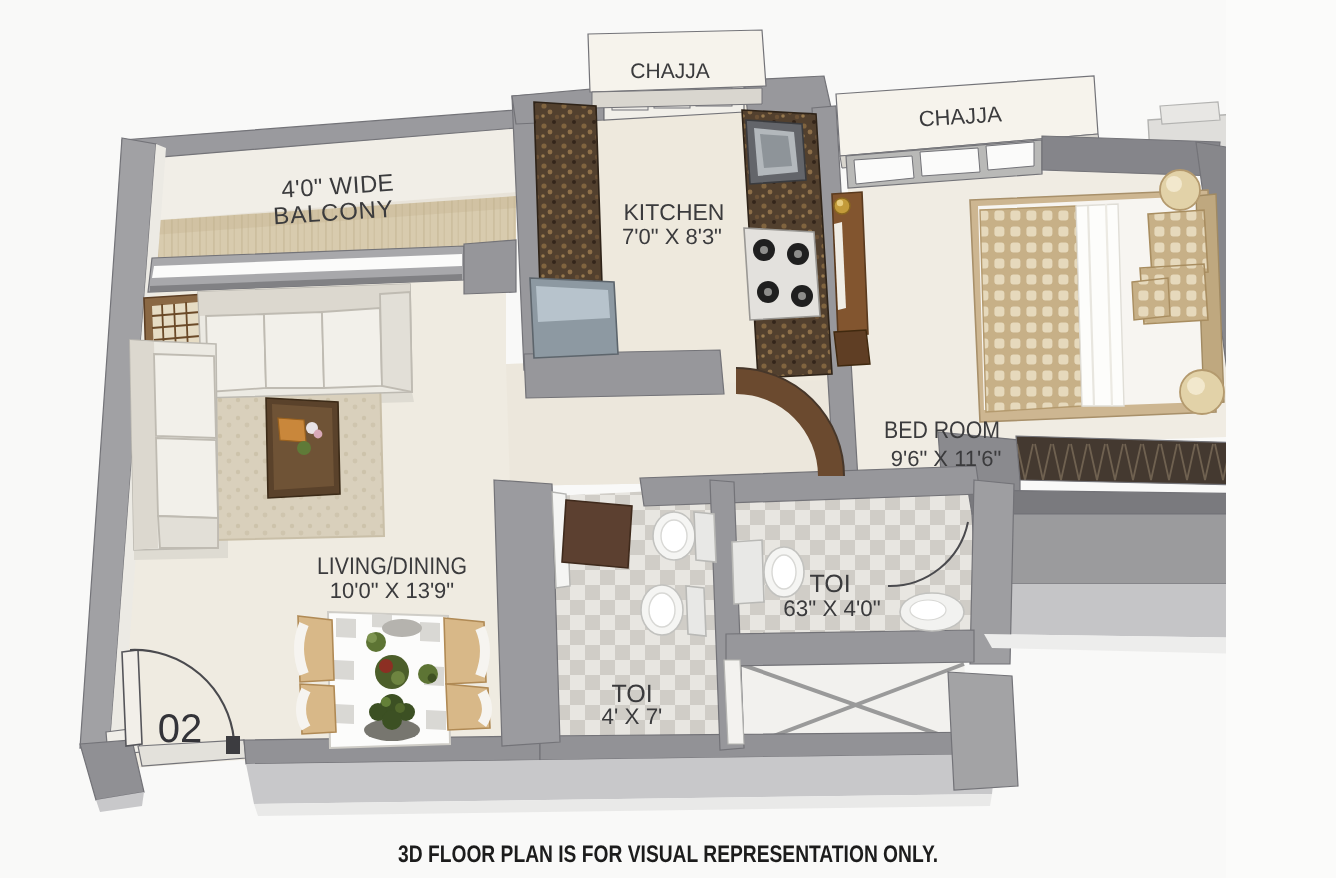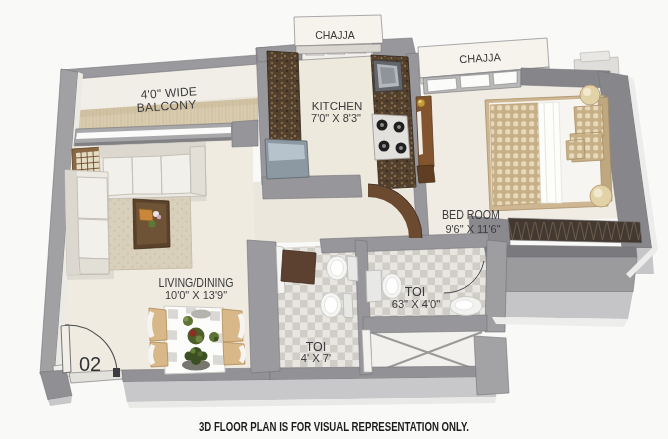--- a/index.html
+++ b/index.html
@@ -1,16 +1,16 @@
 <!DOCTYPE html>
 <html><head>
 <meta charset="utf-8">
 <style>
   html,body{margin:0;padding:0;background:#fbfbfa;}
-  #stage{position:relative;width:668px;height:439px;background:#f9f9f8;overflow:hidden;
+  #stage{position:relative;width:613px;height:439px;background:#f9f9f8;overflow:hidden;
     font-family:"Liberation Sans", sans-serif;}
   svg{display:block;}
 </style>
 </head>
 <body>
 <div id="stage">
 <svg width="668" height="439" viewBox="0 0 668 439">
 <defs>
   <pattern id="checker" width="15" height="15" patternUnits="userSpaceOnUse">
     <rect width="15" height="15" fill="#e8e6e1"></rect>

